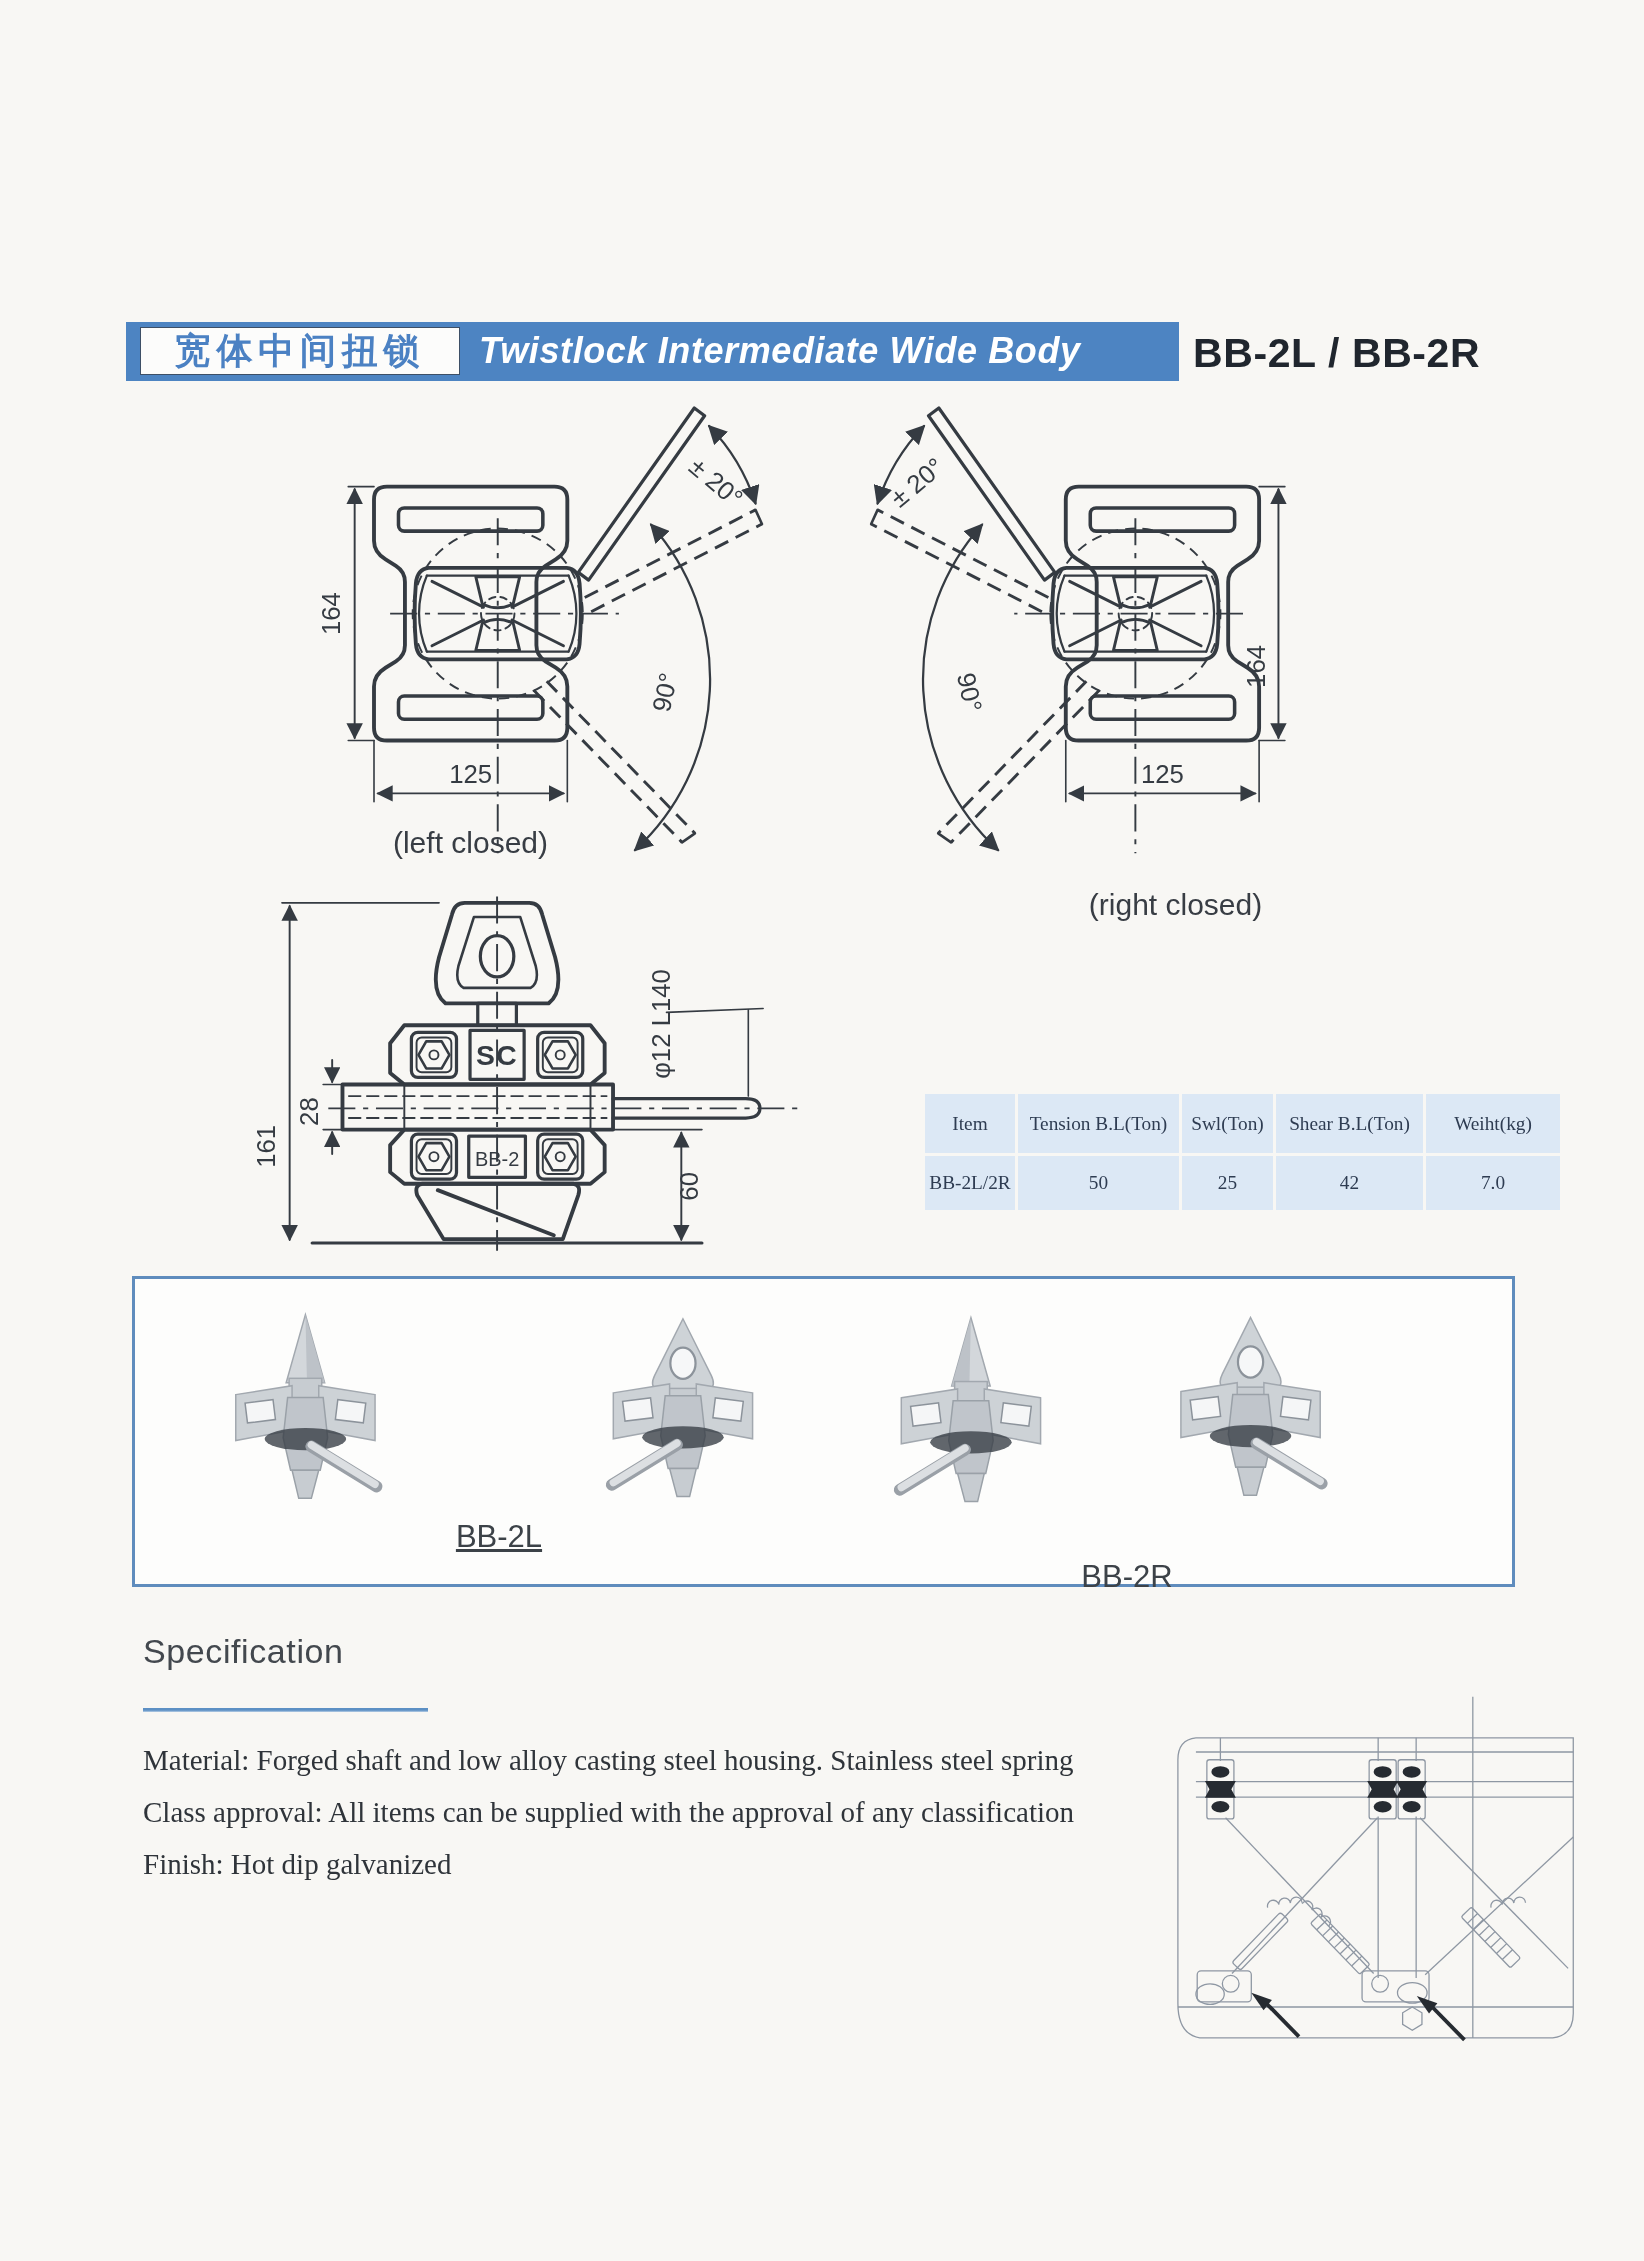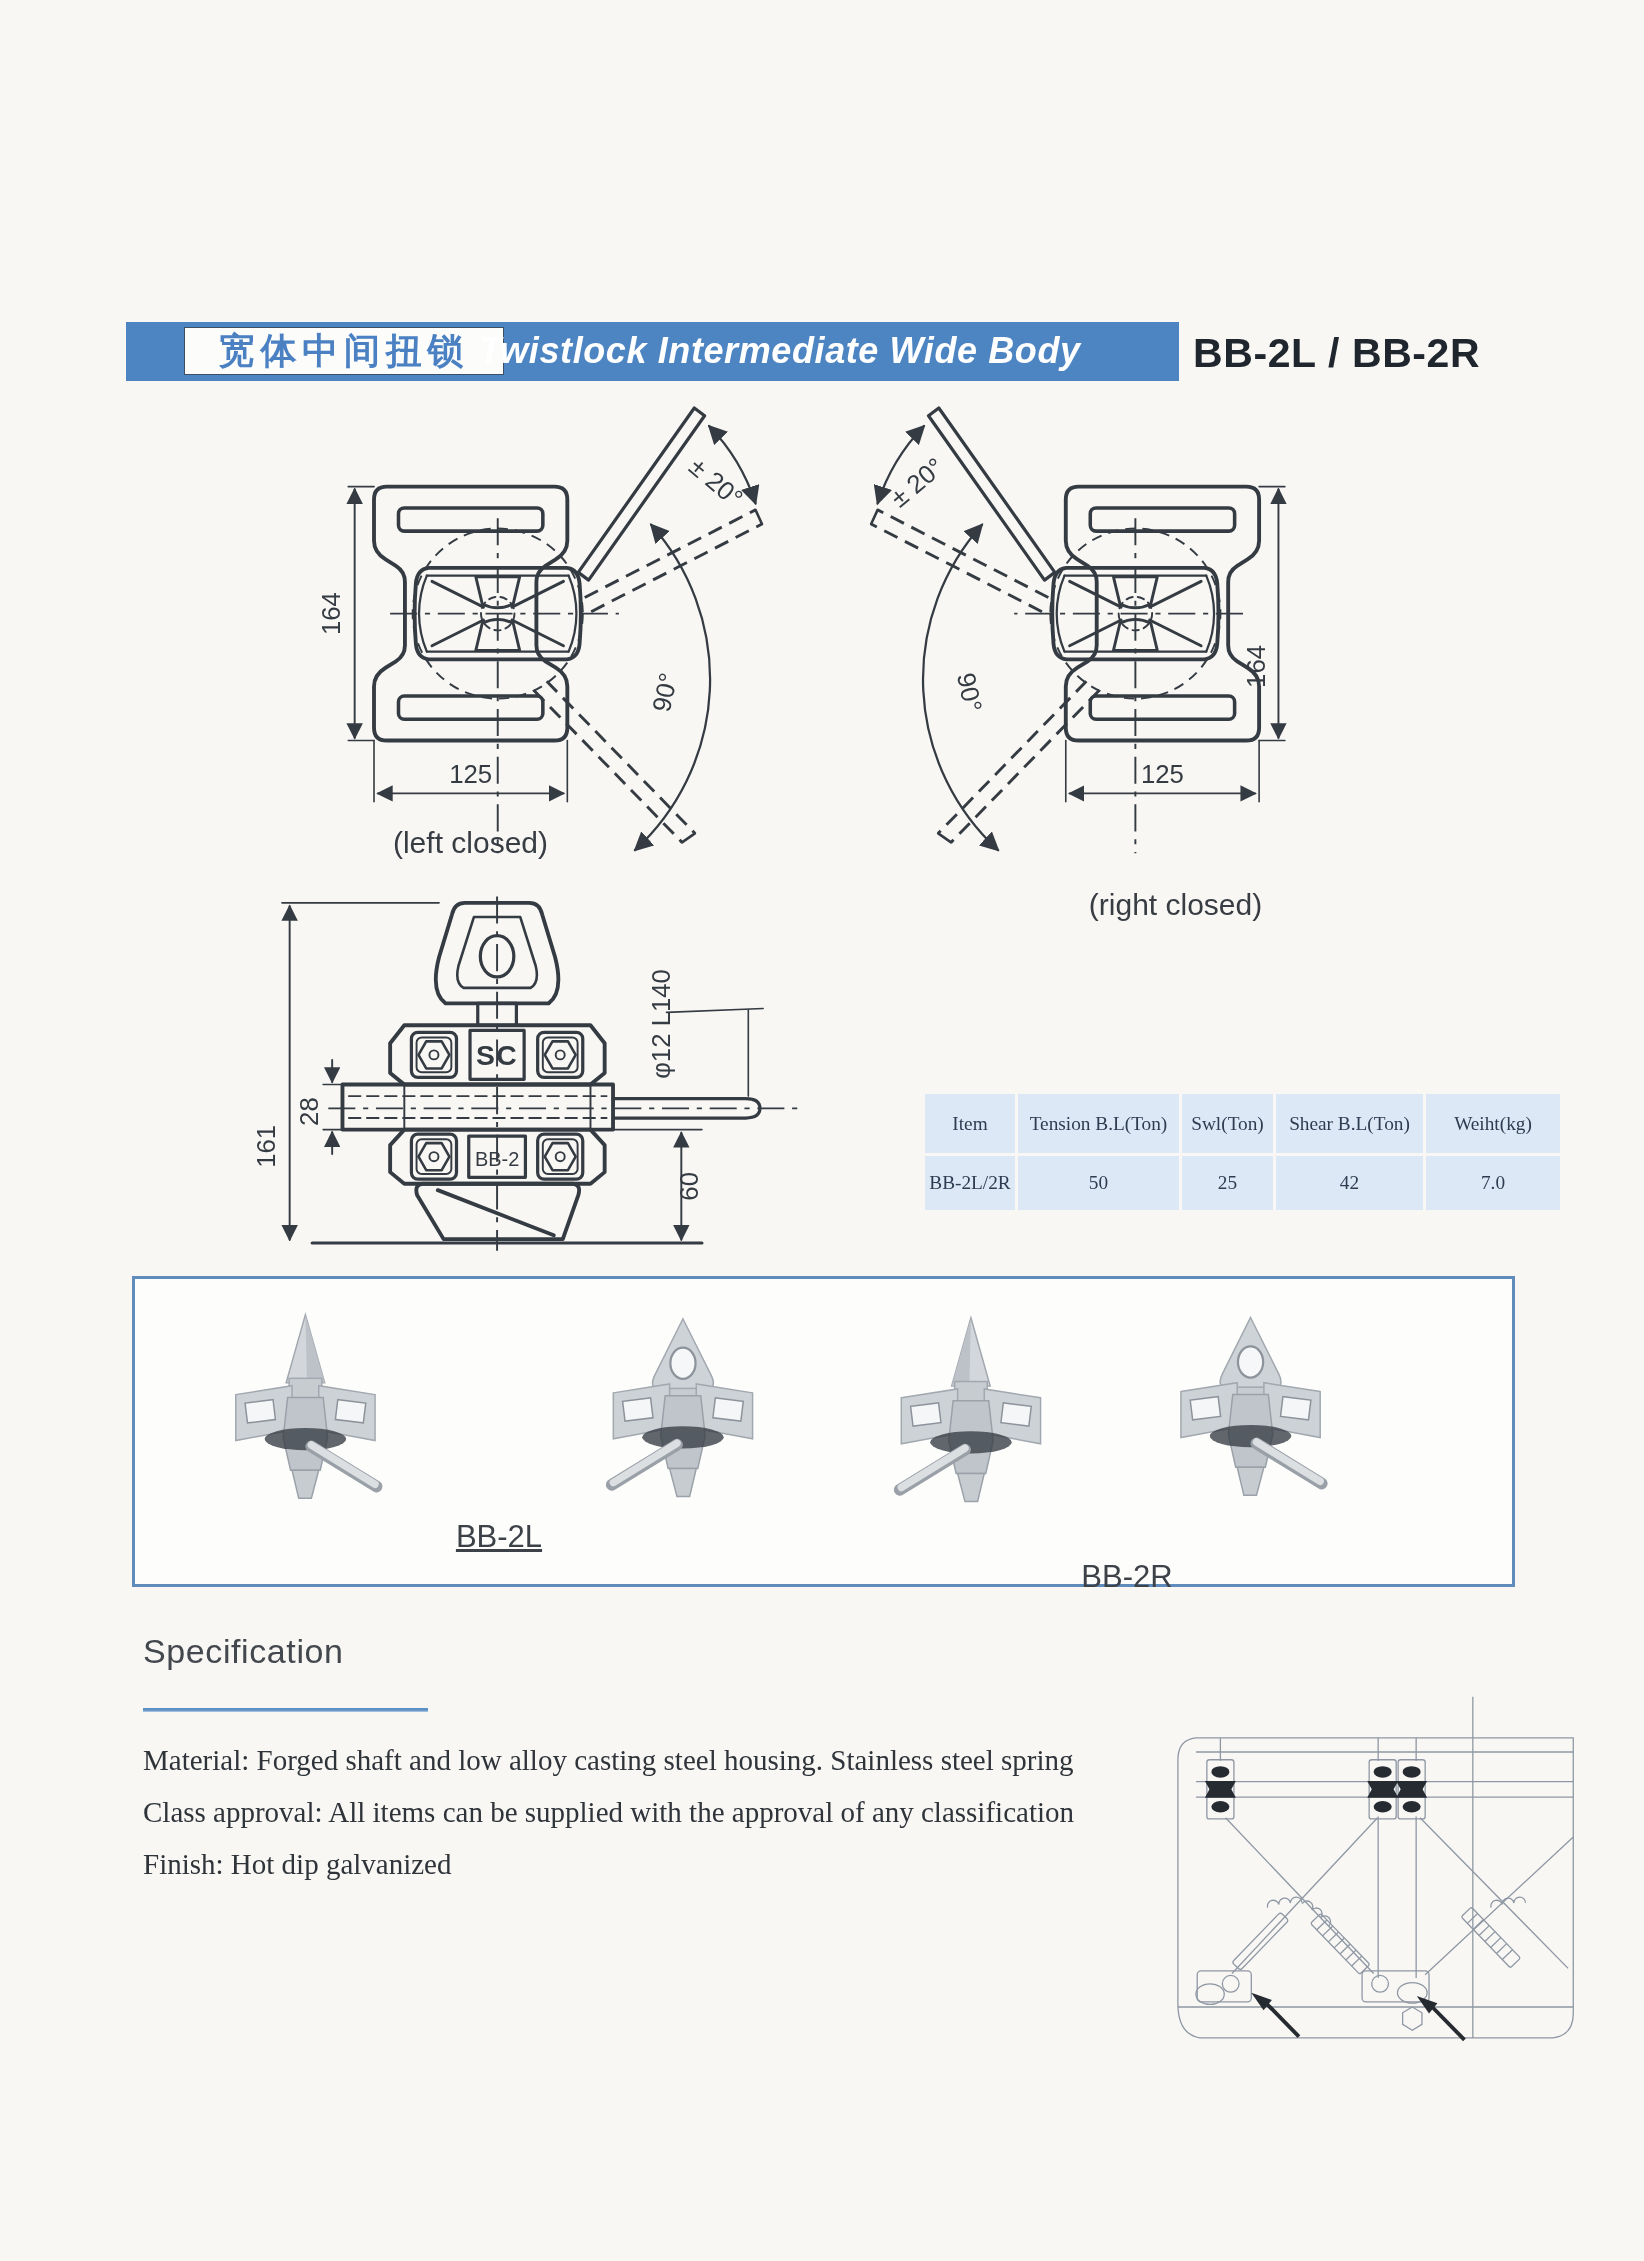--- a/index.html
+++ b/index.html
@@ -3,21 +3,21 @@
 <meta charset="utf-8">
 <style>
   html,body{margin:0;padding:0;background:#e9e8e4;}
   .page{position:relative;width:1644px;height:2261px;background:#f8f7f4;overflow:hidden;
         font-family:"Liberation Sans",sans-serif;color:#2f343a;}
   .abs{position:absolute;}
   
   .banner{left:126px;top:322px;width:1053px;height:59px;background:#4d84c2;}
   .cn-box{left:14px;top:5.2px;width:318px;height:46px;background:#fcfcfb;border:1.9px solid #3d4f66;
           display:flex;align-items:center;justify-content:center;
-          font-size:36px;font-weight:bold;color:#4b81c3;letter-spacing:5.8px;margin-left:44px;}
+          font-size:36px;font-weight:bold;color:#4b81c3;letter-spacing:5.8px;}
   .en-title{left:353px;top:0;width:696px;height:59px;line-height:58px;
             font-size:36px;font-weight:bold;font-style:italic;color:#ffffff;letter-spacing:0.6px;white-space:nowrap;}
   .model-code{left:1193px;top:326px;width:341px;height:55px;line-height:55px;
               font-size:41px;font-weight:bold;color:#20262e;letter-spacing:0.6px;white-space:nowrap;}
   
   .caption{font-size:30px;color:#383d44;text-align:center;white-space:nowrap;}
   
   svg .ln{stroke:#353b42;fill:none;stroke-linejoin:round;stroke-linecap:round;}
   svg .cd{stroke:#353b42;fill:none;stroke-width:3;stroke-dasharray:42 12 8 12;}
   svg .cdash{stroke:#353b42;fill:none;stroke-width:3;stroke-dasharray:16 11;}

